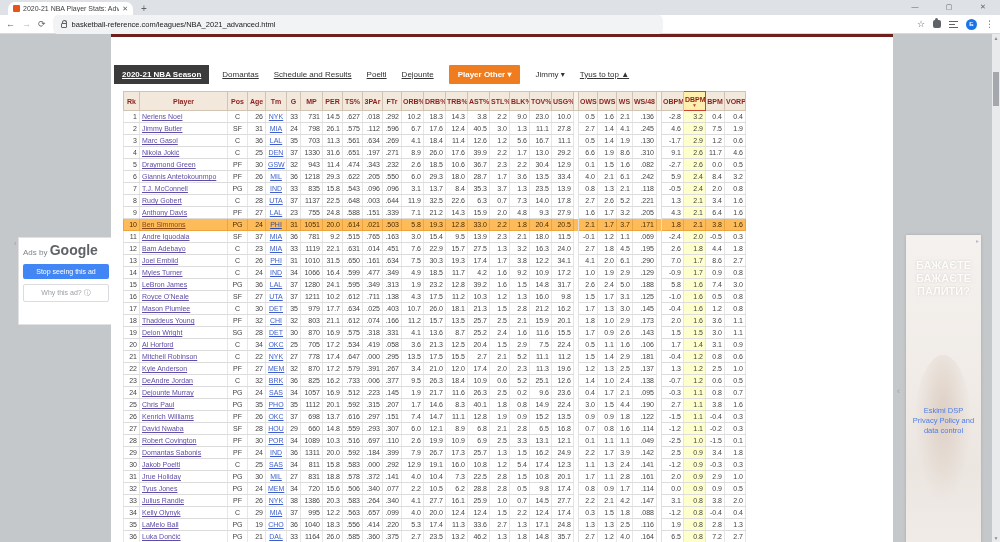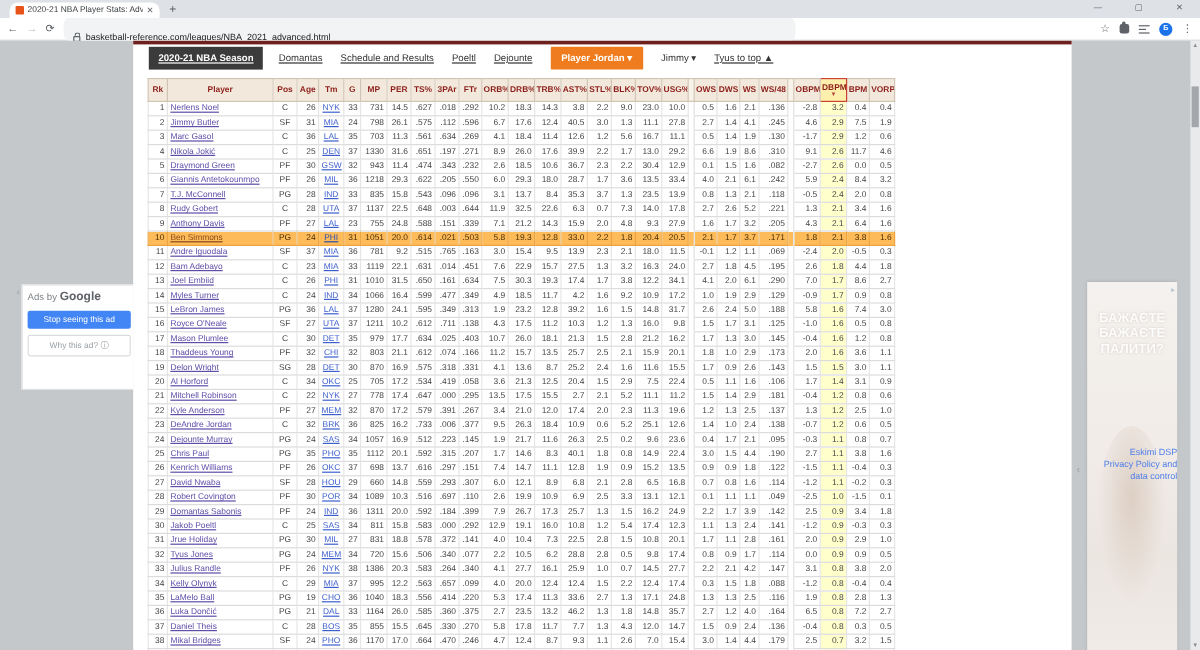--- a/index.html
+++ b/index.html
@@ -11,39 +11,39 @@
   .tab { margin-left:8px; width:125px; height:13px; background:#fff; border-radius:7px 7px 0 0; display:flex; align-items:center; padding:0 5px; gap:3px; }
   .favicon { width:7px; height:7px; background:#e8531a; border-radius:1px; flex:none; }
   .tab-title { font-size:7px; color:#3c4043; white-space:nowrap; overflow:hidden; flex:1; }
   .tab-close { font-size:7px; color:#5f6368; flex:none; }
   .newtab { font-size:10px; color:#5f6368; margin-left:8px; line-height:12px; }
   .win-controls { position:absolute; right:0; top:0; height:15px; display:flex; }
   .win-btn { width:34px; text-align:center; font-size:7px; color:#5f6368; line-height:14px; }
   .toolbar { height:19px; background:#fff; display:flex; align-items:center; padding:0 6px; gap:7px; border-bottom:1px solid #d8dbde; }
   .nav-ico { font-size:9px; color:#5f6368; }
   .nav-ico.disabled { color:#b6b9bd; }
-  .urlpill { height:21px; background:#f1f3f4; border-radius:7px; display:flex; align-items:flex-end; padding:0 8px; gap:5px; width:610px; }
+  .urlpill { height:21px; background:#f1f3f4; border-radius:7px; display:flex; align-items:center; padding:0 8px; gap:5px; width:610px; }
   .lock { width:6px; height:5px; border:1px solid #5f6368; border-radius:1px; position:relative; margin-top:3px; }
   .lock::before { content:""; position:absolute; top:-4px; left:0.5px; width:3px; height:3px; border:1px solid #5f6368; border-bottom:none; border-radius:3px 3px 0 0; }
   .url-text { font-size:7.5px; color:#202124; white-space:nowrap; }
   .tb-right { display:flex; align-items:center; gap:8px; margin-left:auto; }
   .star { font-size:9px; color:#5f6368; }
   .puzzle { width:8px; height:8px; background:#5f6368; border-radius:2px; position:relative; }
   .puzzle::before { content:""; position:absolute; top:-2px; left:2px; width:3px; height:3px; background:#5f6368; border-radius:50%; }
   .readlist { width:9px; height:7px; border-top:1.5px solid #5f6368; border-bottom:1.5px solid #5f6368; position:relative; }
   .readlist::after { content:""; position:absolute; top:2px; left:0; width:6px; height:1.5px; background:#5f6368; }
   .avatar { width:11px; height:11px; border-radius:50%; background:#1a73e8; color:#fff; font-size:6px; font-weight:bold; text-align:center; line-height:11px; }
   .kebab { font-size:9px; color:#5f6368; letter-spacing:0; }
 
   
   .page { position:absolute; top:34px; left:0; width:992px; bottom:0; background:#c5c8cb; }
   .content { position:absolute; left:111px; top:0; width:782px; bottom:0; background:#fff; border-top:3px solid #6e201d; }
 
   
-  .site-nav { display:flex; align-items:center; height:23px; padding-left:13px; gap:0; font-size:8px; }
+  .site-nav { display:flex; align-items:center; height:23px; padding-left:3px; gap:0; font-size:8px;margin-top:26px; }
   .nav-item { margin-right:15px; color:#333; text-decoration:underline; white-space:nowrap; cursor:pointer; }
   .nav-item.active { background:#3b3b3b; color:#fff; font-weight:bold; padding:5px 8px; margin-right:13px; }
   .nav-item.orange { background:#ef7d1f; color:#fff; font-weight:bold; padding:5px 9px; text-decoration:none; border-radius:1px; }
   .nav-item.plain { text-decoration:none; }
 
   
   table.stats { border-collapse:collapse; table-layout:fixed; width:622px; margin:5px 0 0 12px; font-size:7px; }
   table.stats th { background:#f2e9dc; color:#8d1f1b; border:1px solid #d2c4b2; font-weight:bold; height:19px; text-align:center; vertical-align:middle; padding:0 1px; overflow:hidden; white-space:nowrap; }
   table.stats th.sorted { background:#ffefad; border:1px solid #c9432f; }
   table.stats th .sort-arrow { display:block; font-size:5px; color:#b5443a; line-height:4px; }
@@ -57,29 +57,29 @@
   table.stats a.player { color:#5f4da8; text-decoration:underline; }
   table.stats a.team { color:#3d5fcc; text-decoration:underline; }
   tr.hl td { background:#fdbb5a !important; border-color:#eda43f; color:#4a2c00; }
   tr.hl a.player { color:#8a4a1a; }
   tr.hl a.team { color:#2d4fb0; }
 
   
   .ad-left { position:absolute; left:18px; top:203px; width:94px; height:88px; background:#fff; border:1px solid #e2e2e2; padding:4px 4px; }
   .ad-left-arrow { position:absolute; left:-5px; top:1px; font-size:8px; color:#9aa0a6; }
   .adsby { font-size:8px; color:#80868b; margin-bottom:6px; white-space:nowrap; }
-  .adsby b { color:#5f6368; font-size:10px; }
+  .adsby b { color:#5f6368; font-size:14px; }
   .ad-btn-blue { display:block; width:86px; background:#4285f4; color:#fff; font-size:7px; text-align:center; padding:4px 0; border-radius:2px; margin-bottom:5px; }
   .ad-btn-white { display:block; width:86px; background:#fff; color:#9aa0a6; font-size:7px; text-align:center; padding:3px 0; border:1px solid #dadce0; border-radius:2px; }
 
   
   .ad-right { position:absolute; left:906px; top:201px; width:75px; bottom:-1px; background:linear-gradient(180deg,#f4f1ee 0%,#f1ece8 45%,#ece6e1 75%,#f0ebe7 100%); box-shadow:0 0 3px rgba(0,0,0,0.15); overflow:hidden; }
   .ad-right .face { position:absolute; left:8px; top:120px; width:58px; height:150px; background:radial-gradient(ellipse at 50% 40%, #ddcfc4 0%, rgba(240,235,230,0) 70%); border-radius:50%; }
   .ad-headline { position:relative; margin-top:24px; text-align:center; font-size:11px; font-weight:bold; color:rgba(255,255,255,0.92); line-height:13px; text-shadow:0 0 2px rgba(180,170,160,0.5); }
-  .ad-links { position:relative; margin-top:74px; text-align:right; font-size:7.5px; color:#4e7de9; line-height:10px; }
+  .ad-links { position:relative; margin-top:108px; text-align:center; font-size:7.5px; color:#4e7de9; line-height:10px; }
   .adchoices { position:absolute; top:2px; right:2px; font-size:6px; color:#b8c0cc; }
   .ad-right-arrow { position:absolute; left:897px; top:352px; font-size:9px; color:#9aa0a6; }
 
   
   .scrollbar { position:absolute; right:0; top:34px; width:8px; bottom:0; background:#e8eaec; }
   .sb-arrow { width:8px; height:8px; font-size:5px; color:#8a8d91; text-align:center; line-height:8px; }
   .sb-thumb { position:absolute; top:38px; left:1px; width:6px; height:34px; background:#a4a7ab; border-radius:0; }
   .sb-down { position:absolute; bottom:0; }
 </style>
 </head>
@@ -126,21 +126,21 @@
     <a class="ad-btn-white">Why this ad? ⓘ</a>
   </div>
 
   <div class="content">
     <div class="site-nav" id="site-nav">
         <a class="nav-item active">2020-21 NBA Season</a>
         <a class="nav-item link">Domantas</a>
         <a class="nav-item link">Schedule and Results</a>
         <a class="nav-item link">Poeltl</a>
         <a class="nav-item link">Dejounte</a>
-        <a class="nav-item orange">Player Jordan ▾</a>
+        <a class="nav-item orange">Player Other ▾</a>
         <a class="nav-item plain">Jimmy ▾</a>
         <a class="nav-item link">Tyus to top ▲</a>
       </div>
     <table class="stats" id="stats-table">
         <colgroup>
           <col style="width:16px">
           <col style="width:88px">
           <col style="width:20px">
           <col style="width:18px">
           <col style="width:21px">

